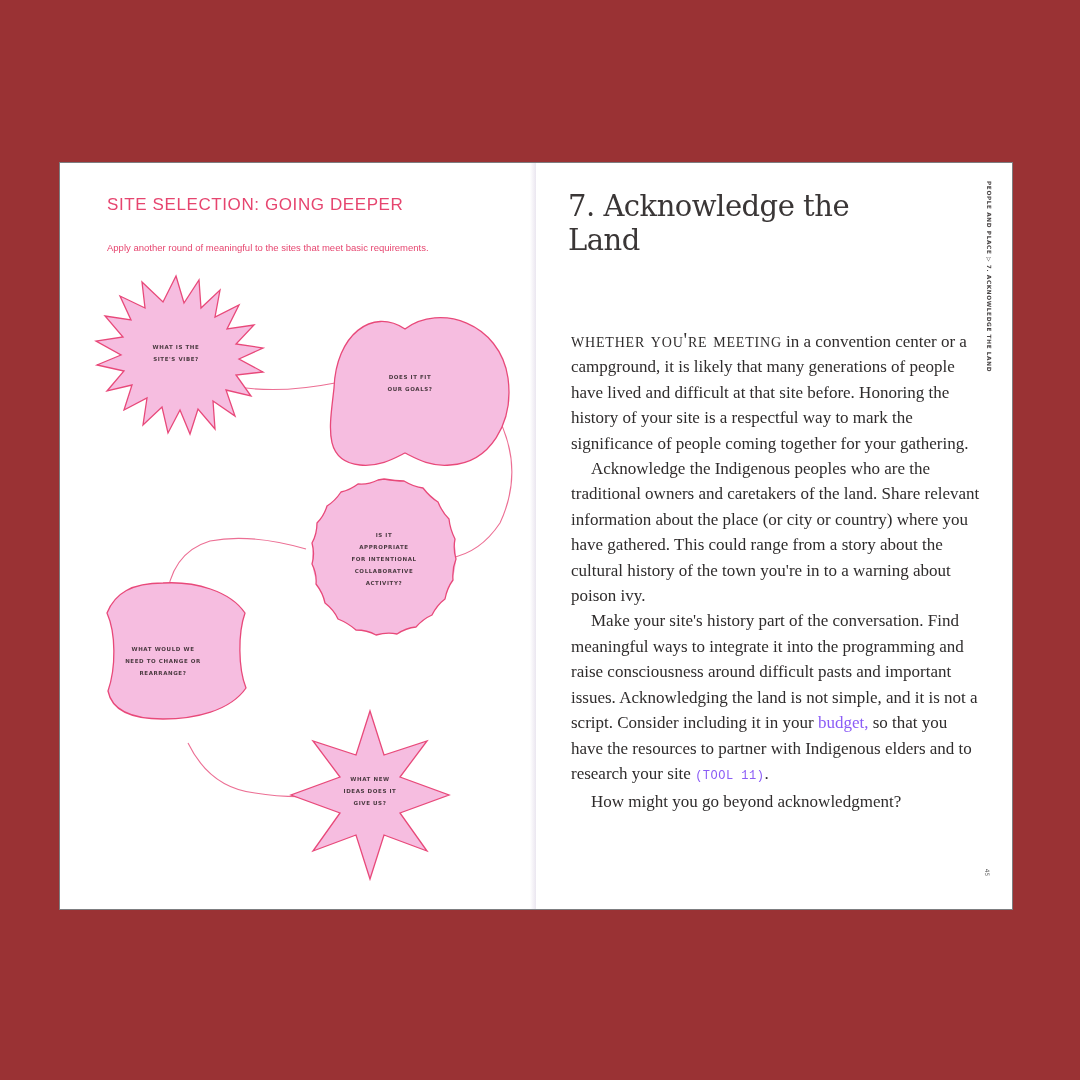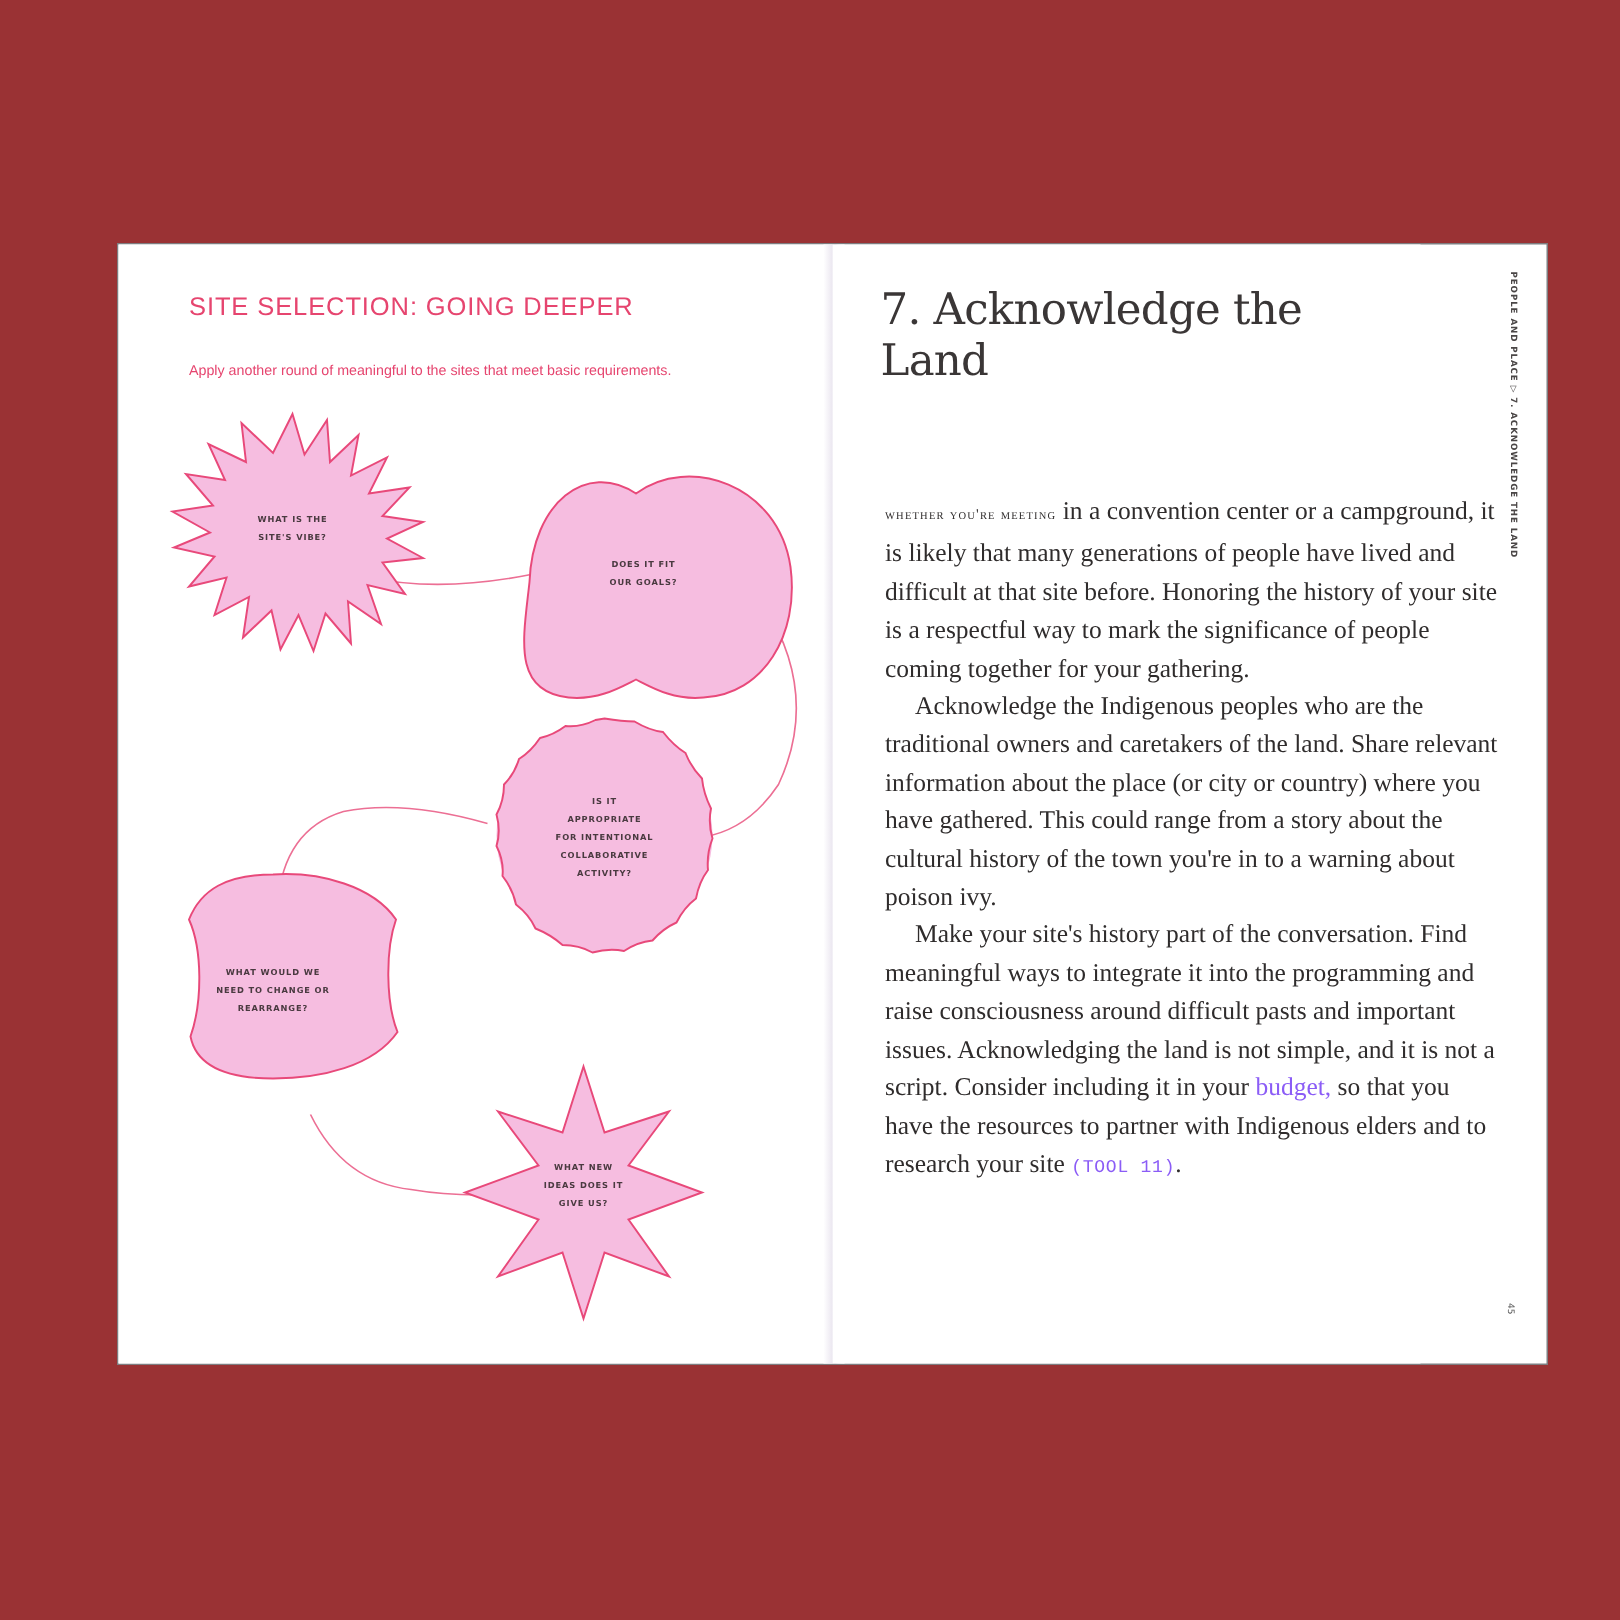--- a/index.html
+++ b/index.html
@@ -7,21 +7,20 @@
     width: 1080px; height: 1080px;
     background: #9a3234;
     position: relative; overflow: hidden;
     font-family: "Liberation Sans", sans-serif;
   }
   .spread {
     position: absolute; left: 60px; top: 163px;
     width: 952px; height: 746px;
     background: #ffffff;
     box-shadow: 0 0 0 1px #7d7d80;
-    margin-left: 19px;
   }
   .page-left {
     position: absolute; left: 0; top: 0; width: 476px; height: 746px;
     background: #fff;
   }
   .page-right {
     position: absolute; left: 476px; top: 0; width: 392px; height: 746px;
     background: #fff;
   }
   .spine {
@@ -61,21 +60,21 @@
     transform: rotate(90deg);
     font-family: "DejaVu Sans", sans-serif; font-size: 6px; color: #555;
   }
   .body-text {
     position: absolute; left: 35px; top: 165px; width: 410px;
     font-family: "Liberation Serif", serif; font-size: 17px;
     line-height: 25.4px; color: #2f2c2c;
   }
   .body-text p { margin: 0; }
   .body-text p.indent { text-indent: 20px; }
-  .smallcaps { font-variant: small-caps; text-transform: lowercase; letter-spacing: 0.8px; font-size: 10px; }
+  .smallcaps { font-variant: small-caps; text-transform: lowercase; letter-spacing: 0.8px; font-size: 20px; }
   .pink { color: #8b5cf6; }
   .tool-ref { font-variant: small-caps; letter-spacing: 0.5px; font-size: 12px; font-family: Liberation Mono, monospace; }
 </style>
 </head>
 <body>
 
 <div class="spread">
 
   <div class="page-left">
     <div class="left-title">SITE SELECTION: GOING DEEPER</div>
@@ -138,17 +137,18 @@
   <div class="spine"></div>
 
   <div class="page-right">
     <div class="chapter-title">7. Acknowledge the Land</div>
     <div class="running-head">PEOPLE AND PLACE ▷ 7. ACKNOWLEDGE THE LAND</div>
 
     <div class="body-text">
       <p><span class="smallcaps">Whether you're meeting</span><span> in a convention center or a campground, it is likely that many generations of people have lived and difficult at that site before. Honoring the history of your site is a respectful way to mark the significance of people coming together for your gathering.</span></p>
       <p class="indent">Acknowledge the Indigenous peoples who are the traditional owners and caretakers of the land. Share relevant information about the place (or city or country) where you have gathered. This could range from a story about the cultural history of the town you're in to a warning about poison ivy.</p>
       <p class="indent"><span>Make your site's history part of the conversation. Find meaningful ways to integrate it into the programming and raise consciousness around difficult pasts and important issues. Acknowledging the land is not simple, and it is not a script. Consider including it in your </span><span class="pink">budget,</span><span> so that you have the resources to partner with Indigenous elders and to research your site </span><span class="pink tool-ref">(TOOL 11)</span><span>.</span></p>
+      <p class="indent">How might you go beyond acknowledgment?</p>
     </div>
 
     <div class="page-num">45</div>
   </div>
 </div>
 
 </body></html>

